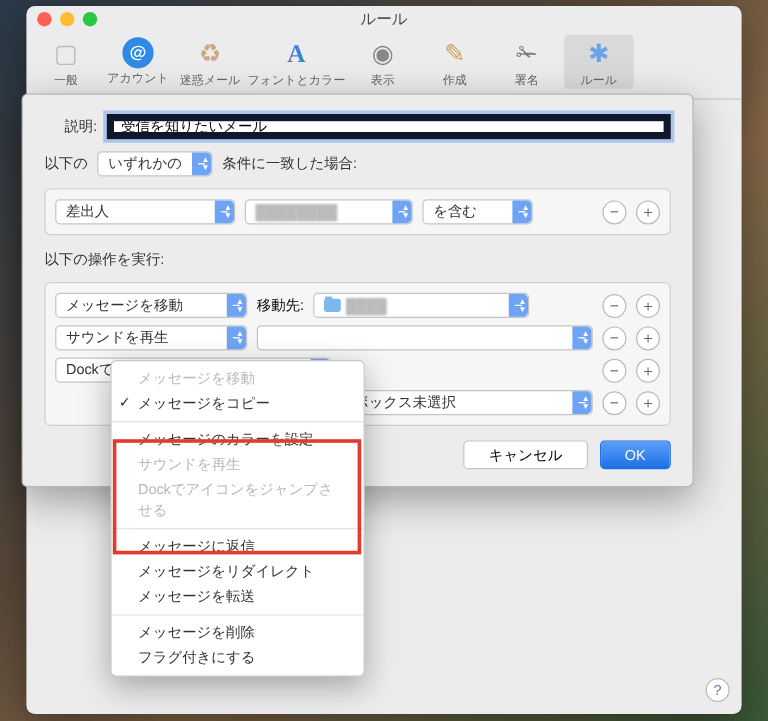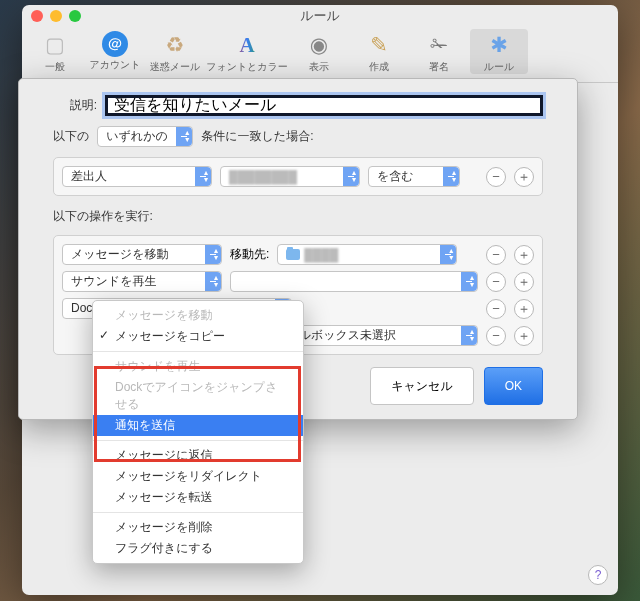--- a/index.html
+++ b/index.html
@@ -8,39 +8,39 @@
   .window { position: absolute; top: 5px; left: 22px; width: 596px; height: 590px; background: #ececec; border-radius: 7px; box-shadow: 0 12px 40px rgba(0,0,0,.45); display: flex; flex-direction: column; }
   .titlebar { height: 22px; display: flex; align-items: center; position: relative; }
   .traffic { display: flex; gap: 7px; padding-left: 9px; }
   .tl { width: 12px; height: 12px; border-radius: 50%; }
   .tl.r { background: #ff5f57; } .tl.y { background: #febc2e; } .tl.g { background: #28c840; }
   .title { position: absolute; left: 0; right: 0; text-align: center; font-size: 13px; color: #4a4a4a; }
   .toolbar { height: 56px; display: flex; align-items: flex-start; padding: 2px 4px 0; border-bottom: 1px solid #c9c9c9; gap: 2px; }
   .titem { width: 58px; display: flex; flex-direction: column; align-items: center; gap: 1px; padding-top: 2px; border-radius: 4px; font-size: 10px; color: #666; }
   .titem.sel { background: #d9d9d9; }
   .ticon { width: 30px; height: 28px; display: flex; align-items: center; justify-content: center; font-size: 21px; }
-  .sheet { position: absolute; top: 78px; left: 18px; width: 560px; background: #ececec; border: 1px solid #b8b8b8; border-radius: 5px; box-shadow: 0 10px 34px rgba(0,0,0,.35); padding: 16px 34px 14px; }
+  .sheet { position: absolute; top: 78px; left: 18px; width: 560px; background: #ececec; border: 1px solid #b8b8b8; border-radius: 5px; box-shadow: 0 10px 34px rgba(0,0,0,.35); padding: 16px 18px 14px; }
   .row { display: flex; align-items: center; margin-bottom: 10px; gap: 8px; font-size: 12px; color: #333; }
   .label { width: 44px; text-align: right; }
-  .tin { flex: 1; height: 21px; border: 3px solid #0f172a; background: #fff; padding: 0 6px; font-size: 16px; border-radius: 0; box-shadow: 0 0 0 3px rgba(94,151,247,.45); }
+  .tin { flex: 1; height: 21px; border: 6px solid #0f172a; background: #fff; padding: 0 6px; font-size: 12px; border-radius: 0; box-shadow: 0 0 0 3px rgba(94,151,247,.45); }
   .pop { height: 21px; background: #fff; border: 1px solid #c5c5c5; border-radius: 4px; display: flex; align-items: center; padding: 0 18px 0 8px; font-size: 12px; position: relative; color: #333; }
   .pop::after { content:""; position:absolute; right:0; top:0; bottom:0; width:16px; background:#6fa4f4; border-radius:0 4px 4px 0; }
   .pop::before { content:""; position:absolute; right:4px; top:50%; width:8px; height:8px; transform:translateY(-50%); background:
     linear-gradient(#fff,#fff) center/6px 1px no-repeat,
     linear-gradient(#fff,#fff) center/1px 1px no-repeat; z-index:2;
   }
   .pop .chev { position:absolute; right:3px; top:2px; color:#fff; font-size:8px; line-height:8px; z-index:3; }
   .pop .chev2 { position:absolute; right:3px; bottom:2px; color:#fff; font-size:8px; line-height:8px; z-index:3; }
   .group { border: 1px solid #d0d0d0; border-radius: 5px; background: #f6f6f6; padding: 8px; margin-bottom: 12px; }
   .grow { display: flex; align-items: center; gap: 8px; margin-bottom: 6px; }
   .grow:last-child { margin-bottom: 0; align-items: center; }
   .circ { width: 20px; height: 20px; border: 1px solid #b8b8b8; border-radius: 50%; background: #fff; display: flex; align-items: center; justify-content: center; font-size: 13px; color: #666; }
   .blur { color: #bbb; filter: blur(1px); }
   .btns { display: flex; justify-content: flex-end; gap: 10px; }
-  .btn { height: 38px; padding: 0 20px; border-radius: 4px; font-size: 12px; border: 1px solid #c5c5c5; background: #fff; }
+  .btn { height: 24px; padding: 0 20px; border-radius: 4px; font-size: 12px; border: 1px solid #c5c5c5; background: #fff; }
   .btn.pri { background: linear-gradient(#5b9ff8,#1f6fe5); color: #fff; border-color: #1f6fe5; }
   .menu { position: absolute; top: 300px; left: 92px; width: 212px; background: #fff; border: 1px solid #c8c8c8; border-radius: 5px; box-shadow: 0 8px 26px rgba(0,0,0,.3); padding: 4px 0; font-size: 12px; z-index: 50; }
   .mi { padding: 2px 14px 2px 22px; position: relative; color: #333; }
   .mi.dis { color: #b8b8b8; }
   .mi.sel { background: #3a7ff2; color: #fff; }
   .mi.chk::before { content:"✓"; position:absolute; left:6px; }
   .msep { height: 1px; background: #e4e4e4; margin: 4px 0; }
   .hl { position: absolute; top: 366px; left: 94px; width: 207px; height: 96px; border: 3px solid #e23b2e; z-index: 60; pointer-events:none; }
   .help { position:absolute; right:10px; bottom:10px; width:20px; height:20px; border:1px solid #b8b8b8; border-radius:50%; background:#fff; display:flex; align-items:center; justify-content:center; font-size:12px; color:#7a5fd3; }
   .folder { width:14px; height:11px; background:#7db7ee; border-radius:2px; display:inline-block; margin-right:4px; position:relative; }
@@ -199,23 +199,23 @@
   <div class="btns">
     <button class="btn">キャンセル</button>
     <button class="btn pri">OK</button>
   </div>
 </div>
 
 <div class="menu">
   <div class="mi dis">メッセージを移動</div>
   <div class="mi chk">メッセージをコピー</div>
   <div class="msep"></div>
+  <div class="mi">メッセージのカラーを設定</div>
   <div class="mi dis">サウンドを再生</div>
   <div class="mi dis">Dockでアイコンをジャンプさせる</div>
-  <div class="mi sel">通知を送信</div>
   <div class="msep"></div>
   <div class="mi">メッセージに返信</div>
   <div class="mi">メッセージをリダイレクト</div>
   <div class="mi">メッセージを転送</div>
   <div class="msep"></div>
   <div class="mi">メッセージを削除</div>
   <div class="mi">フラグ付きにする</div>
 
 </div>
 

